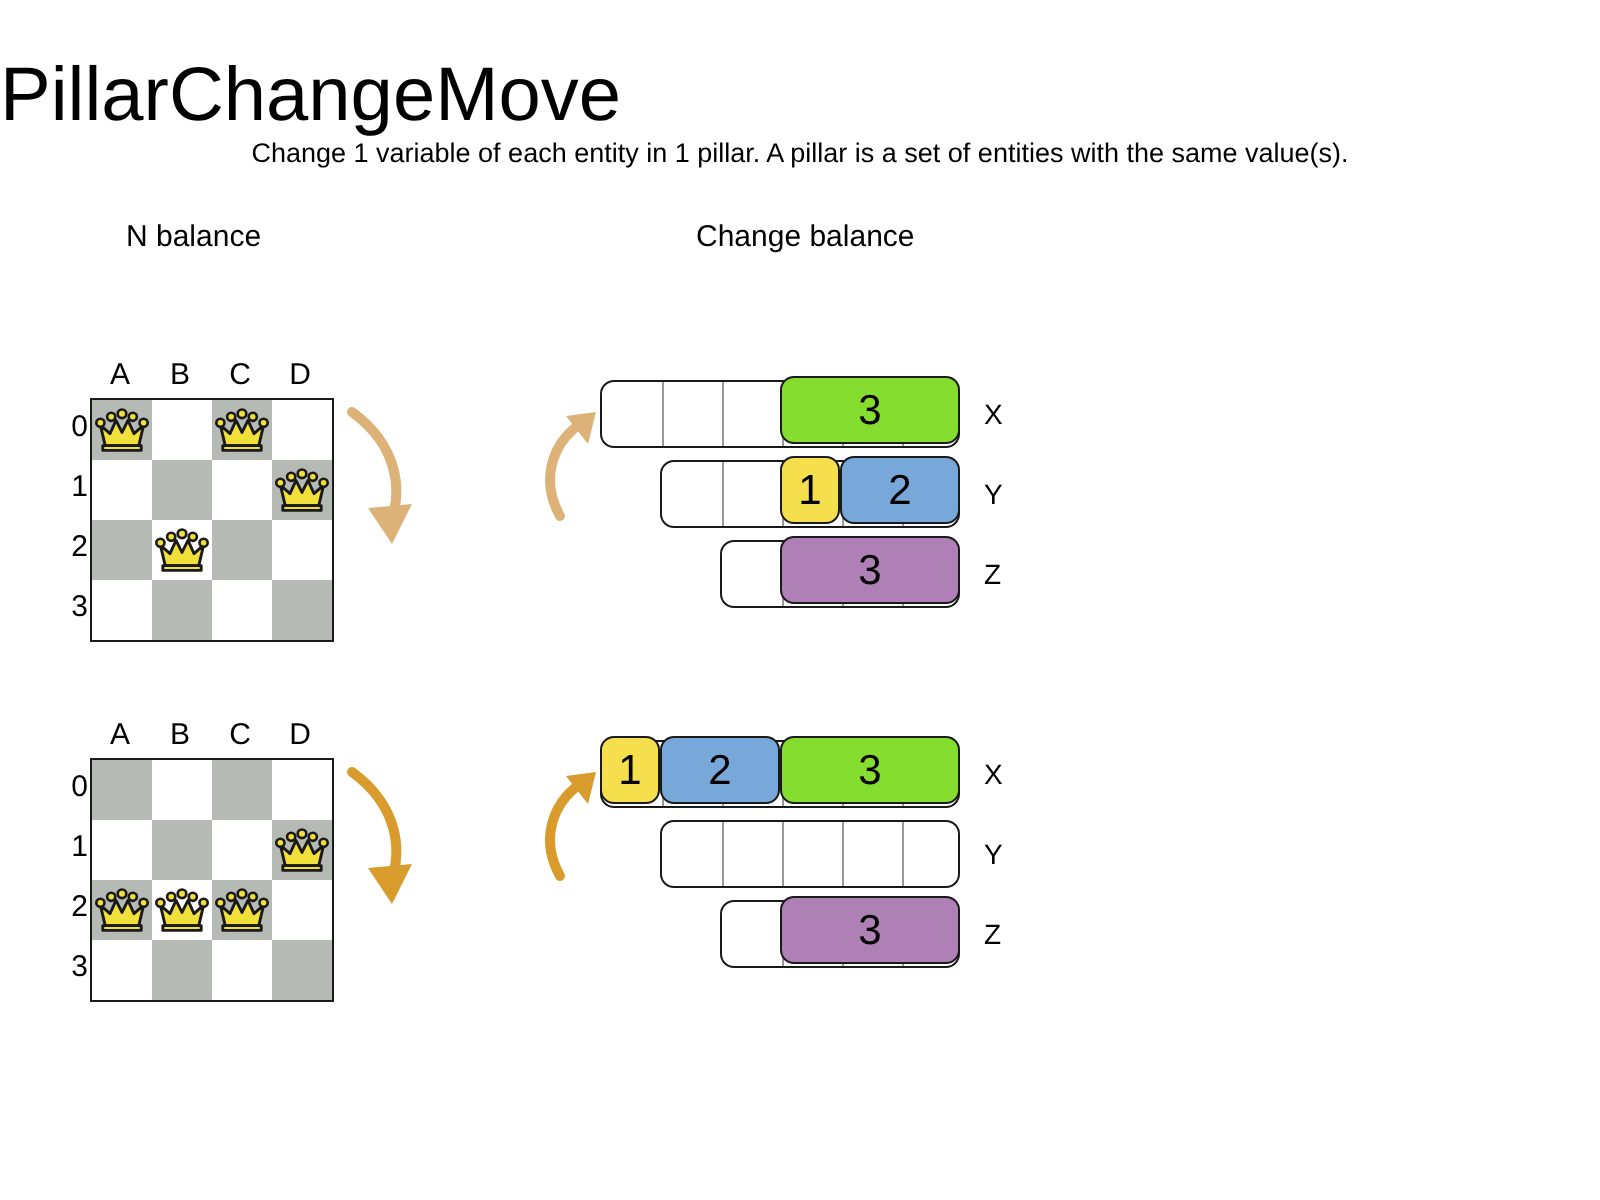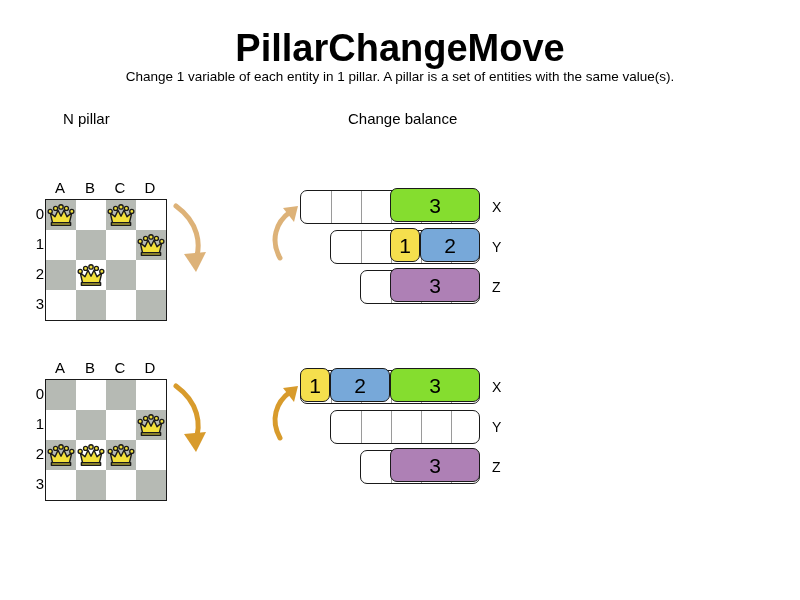--- a/index.html
+++ b/index.html
@@ -15,23 +15,22 @@
     color: #000000;
     overflow: hidden;
   }
 
   
   #page-title {
     position: absolute;
     top: 26px;
     left: 0;
     width: 800px;
-    text-align: center;
     font-size: 38px;
-    font-weight: bold;
+    font-weight: normal;
     line-height: 44px;
     letter-spacing: 0px;
   }
   #page-subtitle {
     position: absolute;
     top: 68px;
     left: 0;
     width: 800px;
     text-align: center;
     font-size: 13.5px;
@@ -148,21 +147,21 @@
     line-height: 16px;
     top: 9px;
   }
 </style>
 </head>
 <body>
 
 <div id="page-title">PillarChangeMove</div>
 <div id="page-subtitle">Change 1 variable of each entity in 1 pillar. A pillar is a set of entities with the same value(s).</div>
 
-<div class="section-caption" id="caption-nqueens">N pillar</div>
+<div class="section-caption" id="caption-nqueens">N balance</div>
 <div class="section-caption" id="caption-cloud">Change balance</div>
 
 <div class="board-block" id="board-block-top">
   <div class="board-grid">
       <div class="col-label" style="left: 20px;">A</div>
       <div class="col-label" style="left: 50px;">B</div>
       <div class="col-label" style="left: 80px;">C</div>
       <div class="col-label" style="left: 110px;">D</div>
       <div class="row-label" style="top: 28px;">0</div>
       <div class="row-label" style="top: 58px;">1</div>

